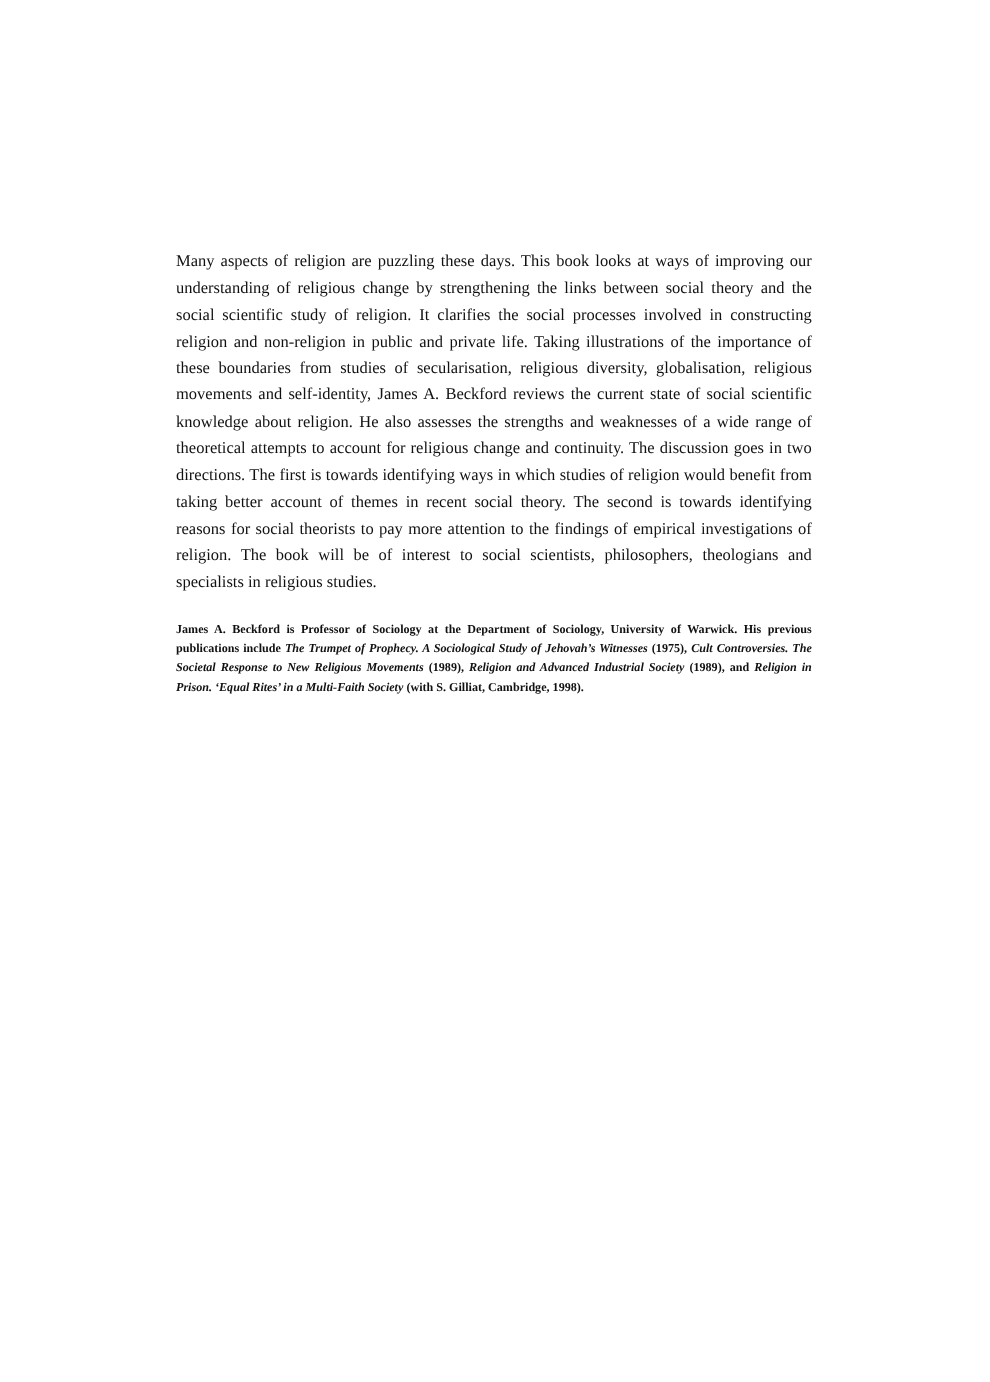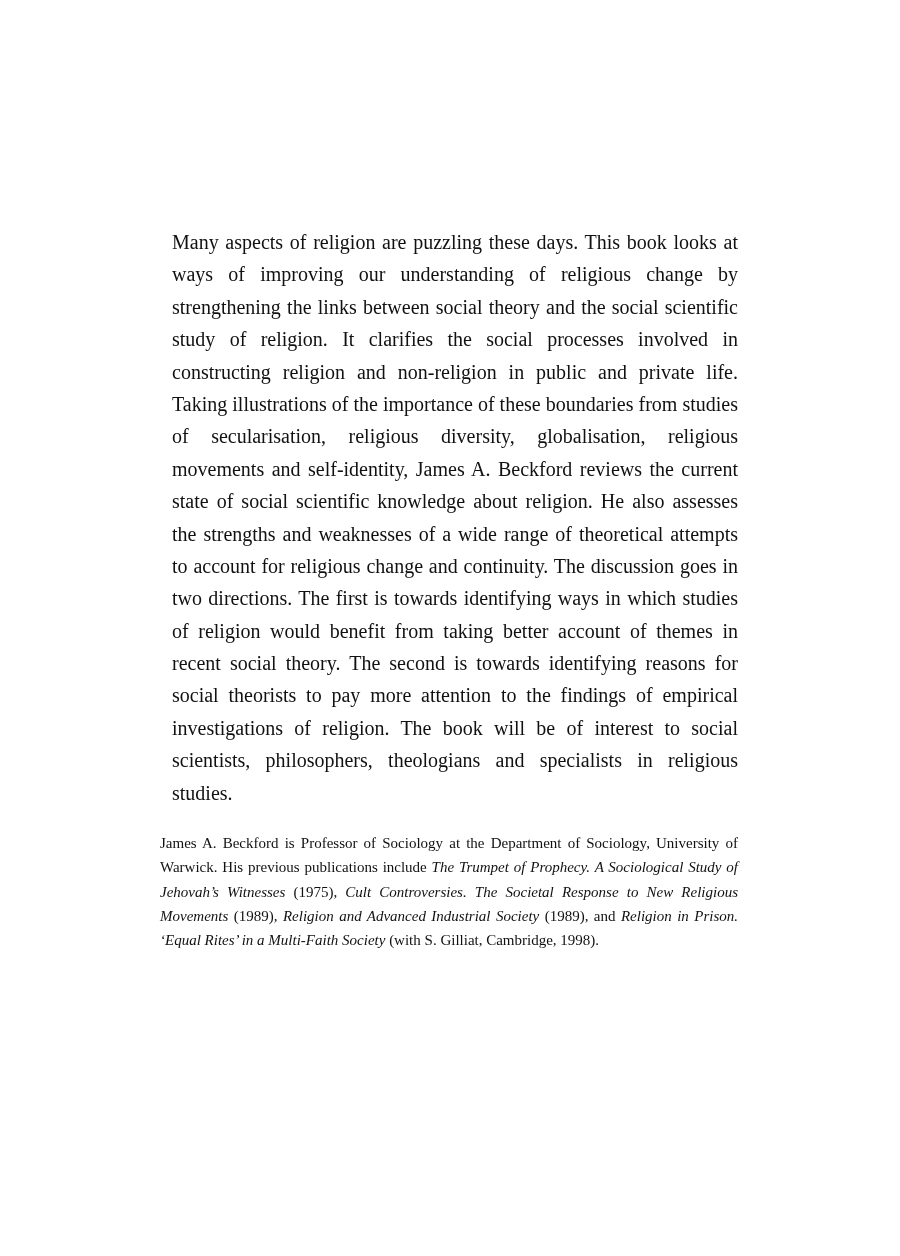--- a/index.html
+++ b/index.html
@@ -31,33 +31,33 @@
   }
   .book-title {
     font-size: 22.5px;
     line-height: 1.2;
     margin-top: 120px;
     letter-spacing: 0.2px;
     font-weight: normal;
   }
   .blurb {
     margin-top: 226px;
-    font-size: 20px;
+    font-size: 15px;
     line-height: 1.62;
     text-align: justify;
     text-justify: inter-word;
     hyphens: none;
-    margin-left: 12px;
   }
   .author-note {
     margin-top: 22px;
-    font-size: 15px;
+    font-size: 11px;
     line-height: 1.62;
     text-align: justify;
     text-justify: inter-word;
+    font-weight: bold;
   }
   .author-note i {
     font-style: italic;
   }
 </style>
 </head>
 <body>
 
 <div class="page">
   <div class="content">

